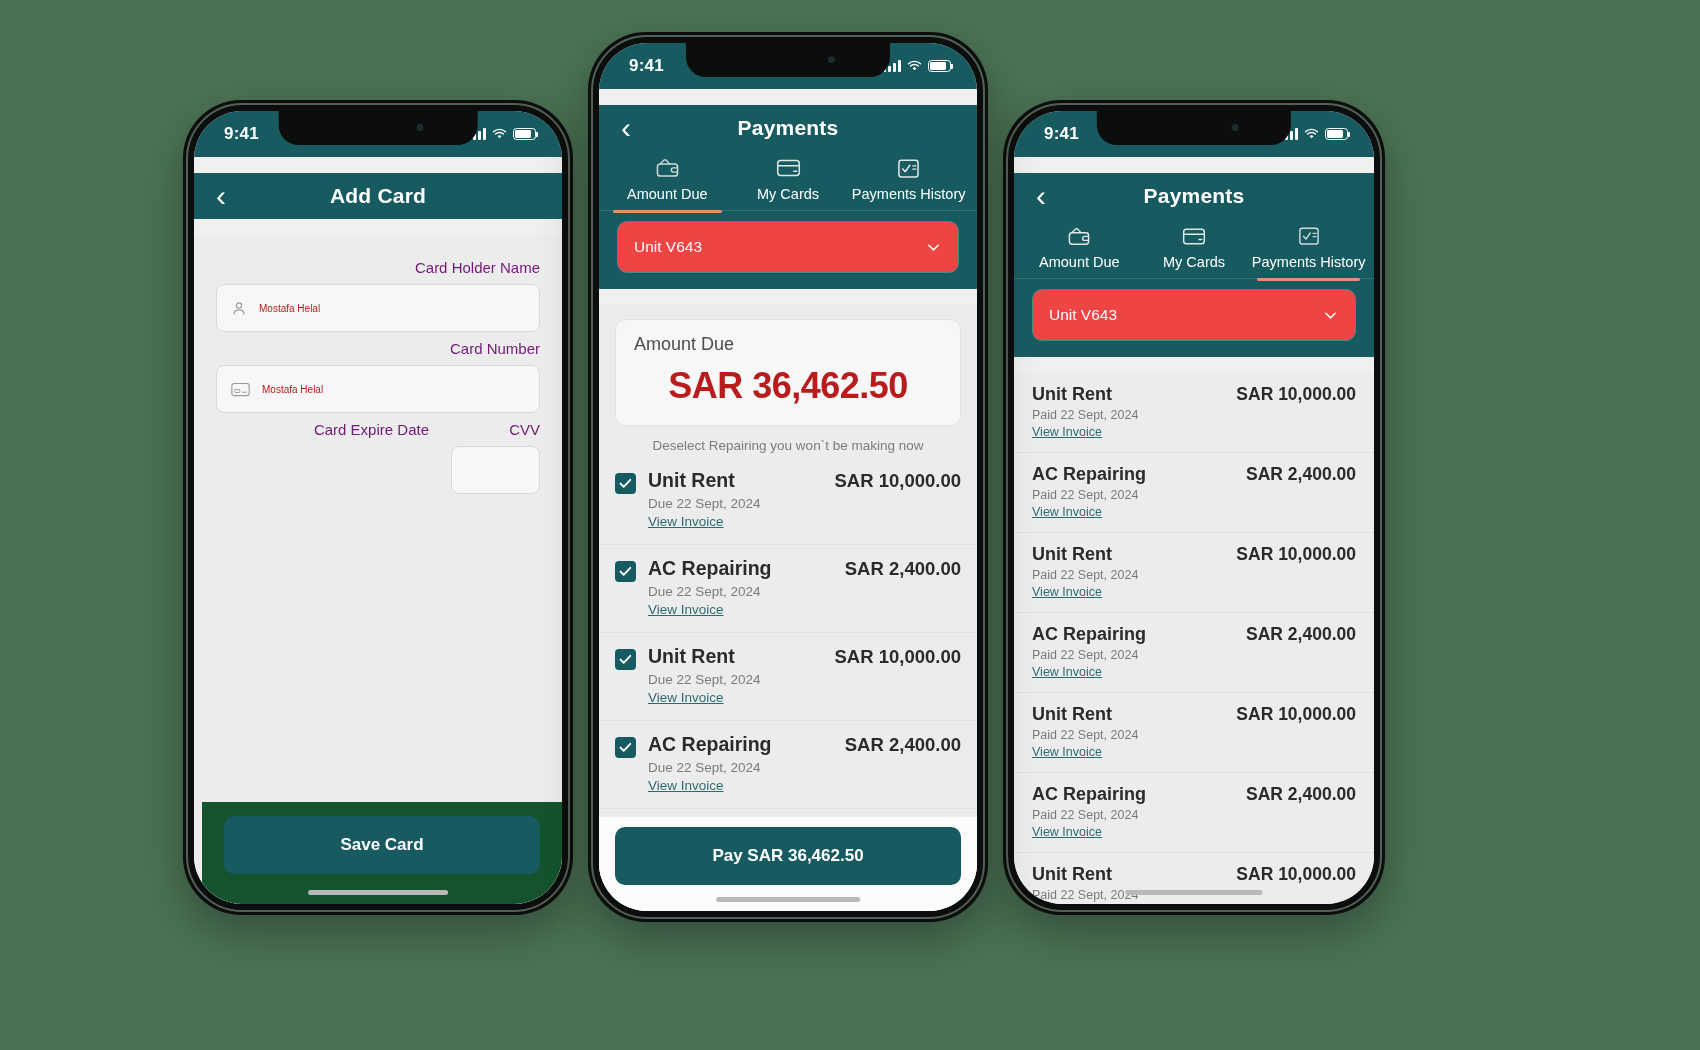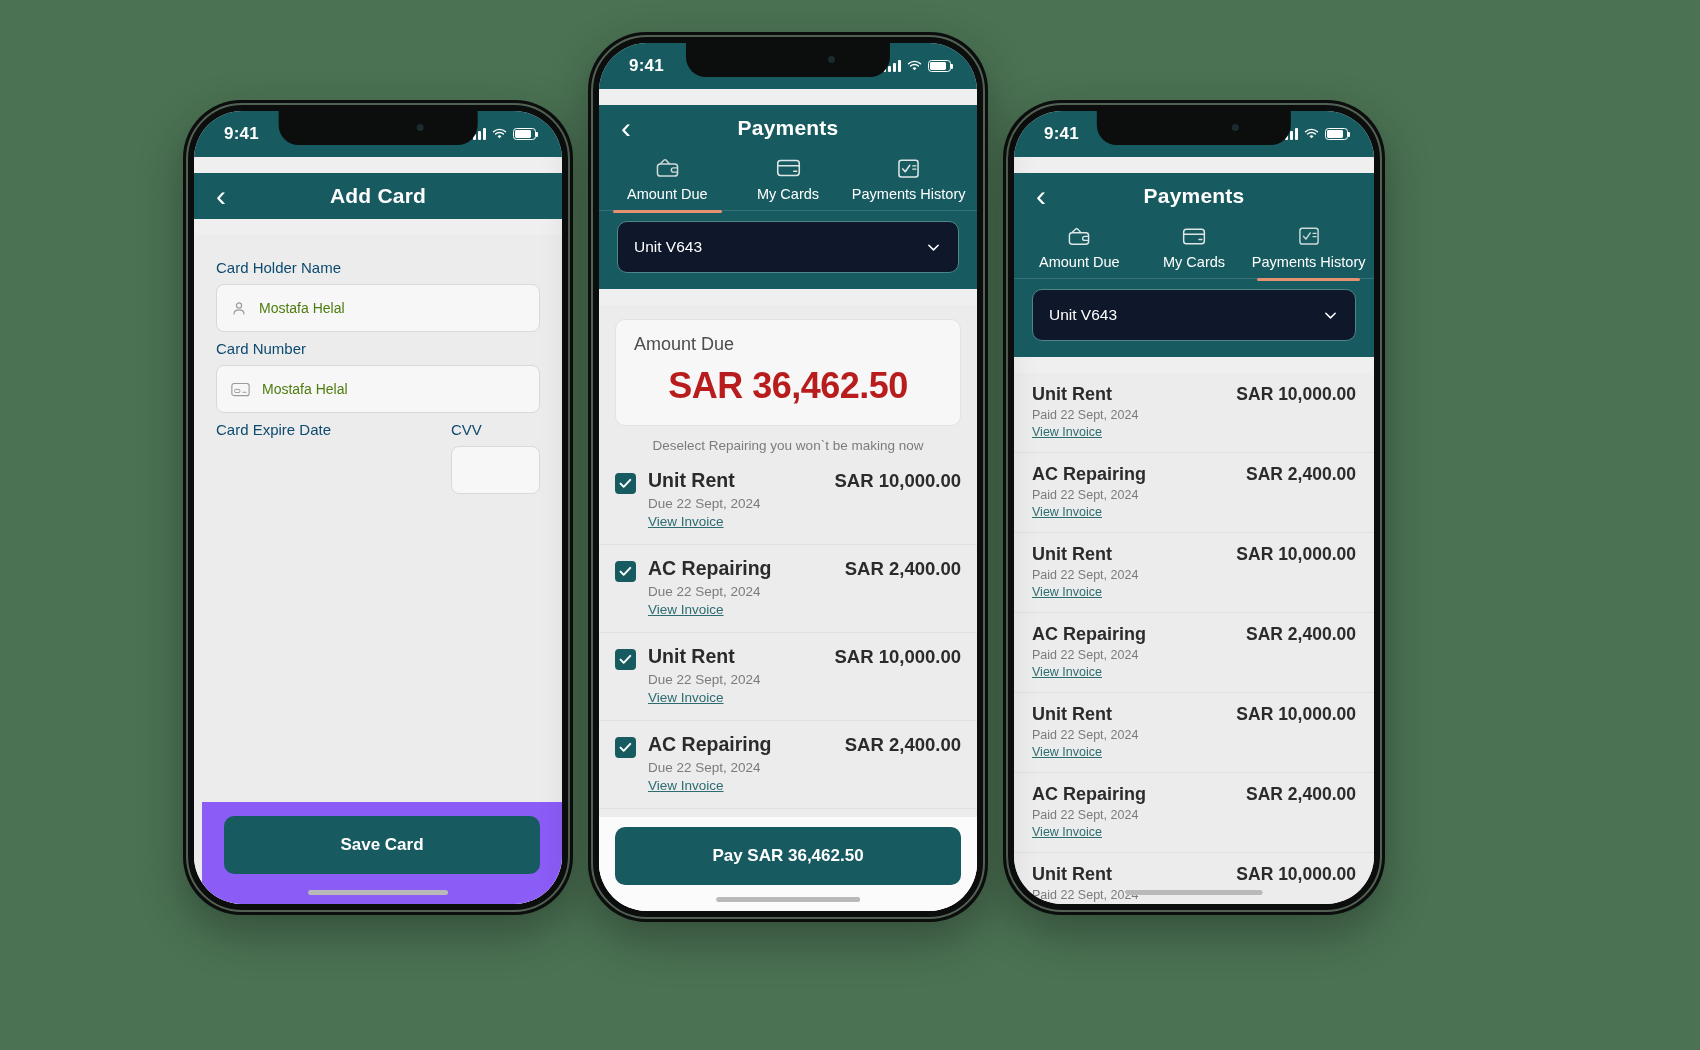--- a/index.html
+++ b/index.html
@@ -105,41 +105,41 @@
   .tab .underline {
     height: 3px; border-radius: 2px; background: transparent;
     margin: 0 6px;
   }
   .tab.active .underline { background: #e39170; }
   .tabs-divider { height: 1px; background: rgba(255,255,255,.13); margin-top: -3px; }
 
   
   .unit-wrap { background: #175b61; padding: 10px 18px 16px; }
   .unit-select {
-    background: #0f172a; border: 1px solid #4d8589; border-radius: 10px;
+    background: #ef4444; border: 1px solid #4d8589; border-radius: 10px;
     height: 52px; display: flex; align-items: center; justify-content: space-between;
     padding: 0 16px; color: #fff; font-size: 15.5px; cursor: pointer;
   }
   .chev { width: 17px; height: 17px; }
 
   
   .body { flex: 1; background: #ececec; overflow: hidden; position: relative; }
 
   
   .form { padding: 16px 22px 0; }
-  .field-label { font-size: 15px; color: #0c4a6e; margin: 8px 0 8px; }
+  .field-label { font-size: 15px; color: #701a75; margin: 8px 0 8px; text-align: right; }
   .input {
     background: #f7f7f7; border: 1px solid #d9d9d9; border-radius: 8px;
     height: 48px; display: flex; align-items: center; gap: 12px; padding: 0 14px;
   }
-  .input .ph { font-size: 14px; color: #4d7c0f; }
+  .input .ph { font-size: 10px; color: #b91c1c; }
   .row2 { display: flex; gap: 22px; }
   .row2 .col-a { flex: 0 0 213px; }
   .row2 .col-b { flex: 1; }
-  .cta-wrap { position: absolute; left: 8px; right: 0; bottom: 0; padding: 14px 22px 30px; background: #8b5cf6; }
+  .cta-wrap { position: absolute; left: 8px; right: 0; bottom: 0; padding: 14px 22px 30px; background: #14532d; }
   .cta {
     background: #175b61; color: #fff; border: none; border-radius: 10px;
     height: 58px; width: 100%; font-size: 17px; font-weight: bold;
     cursor: pointer; font-family: "Liberation Sans", sans-serif;
   }
 
   
   .due-card {
     background: #f7f7f7; border: 1px solid #e2e2e2; border-radius: 10px;
     margin: 14px 16px 0; padding: 14px 18px 18px;

